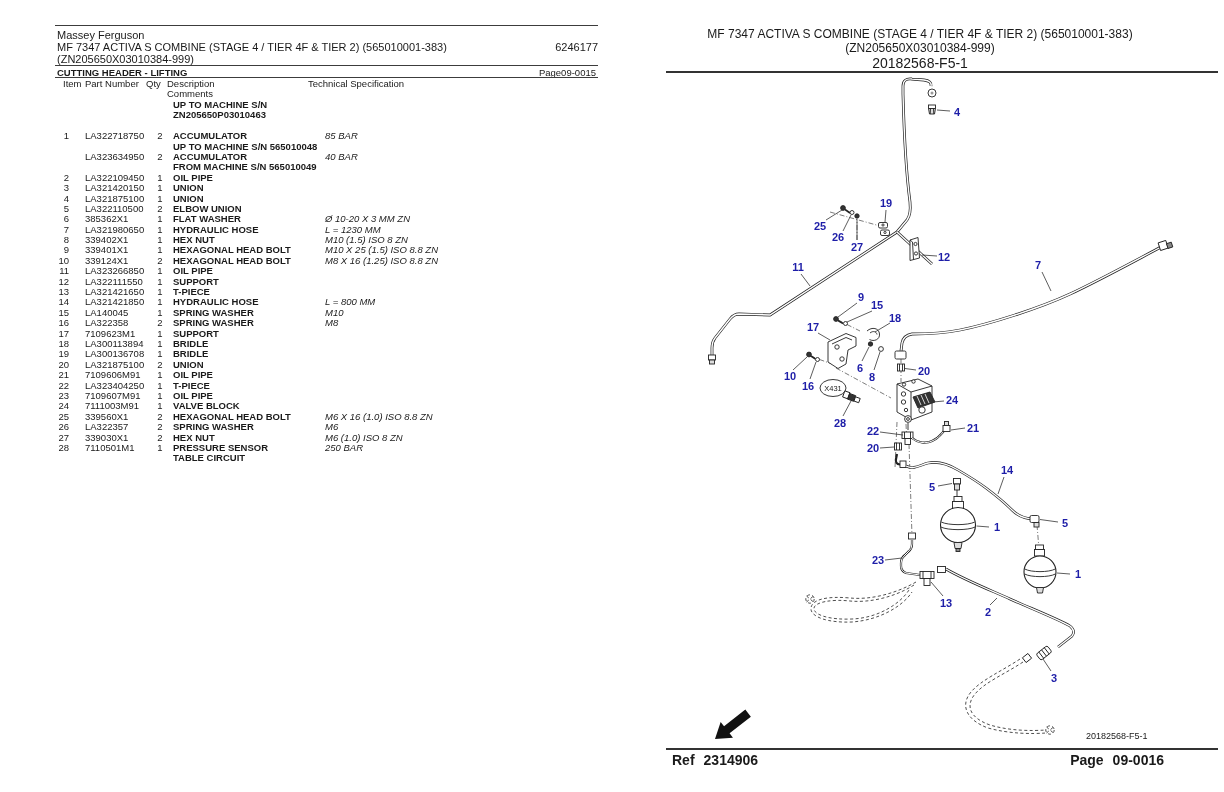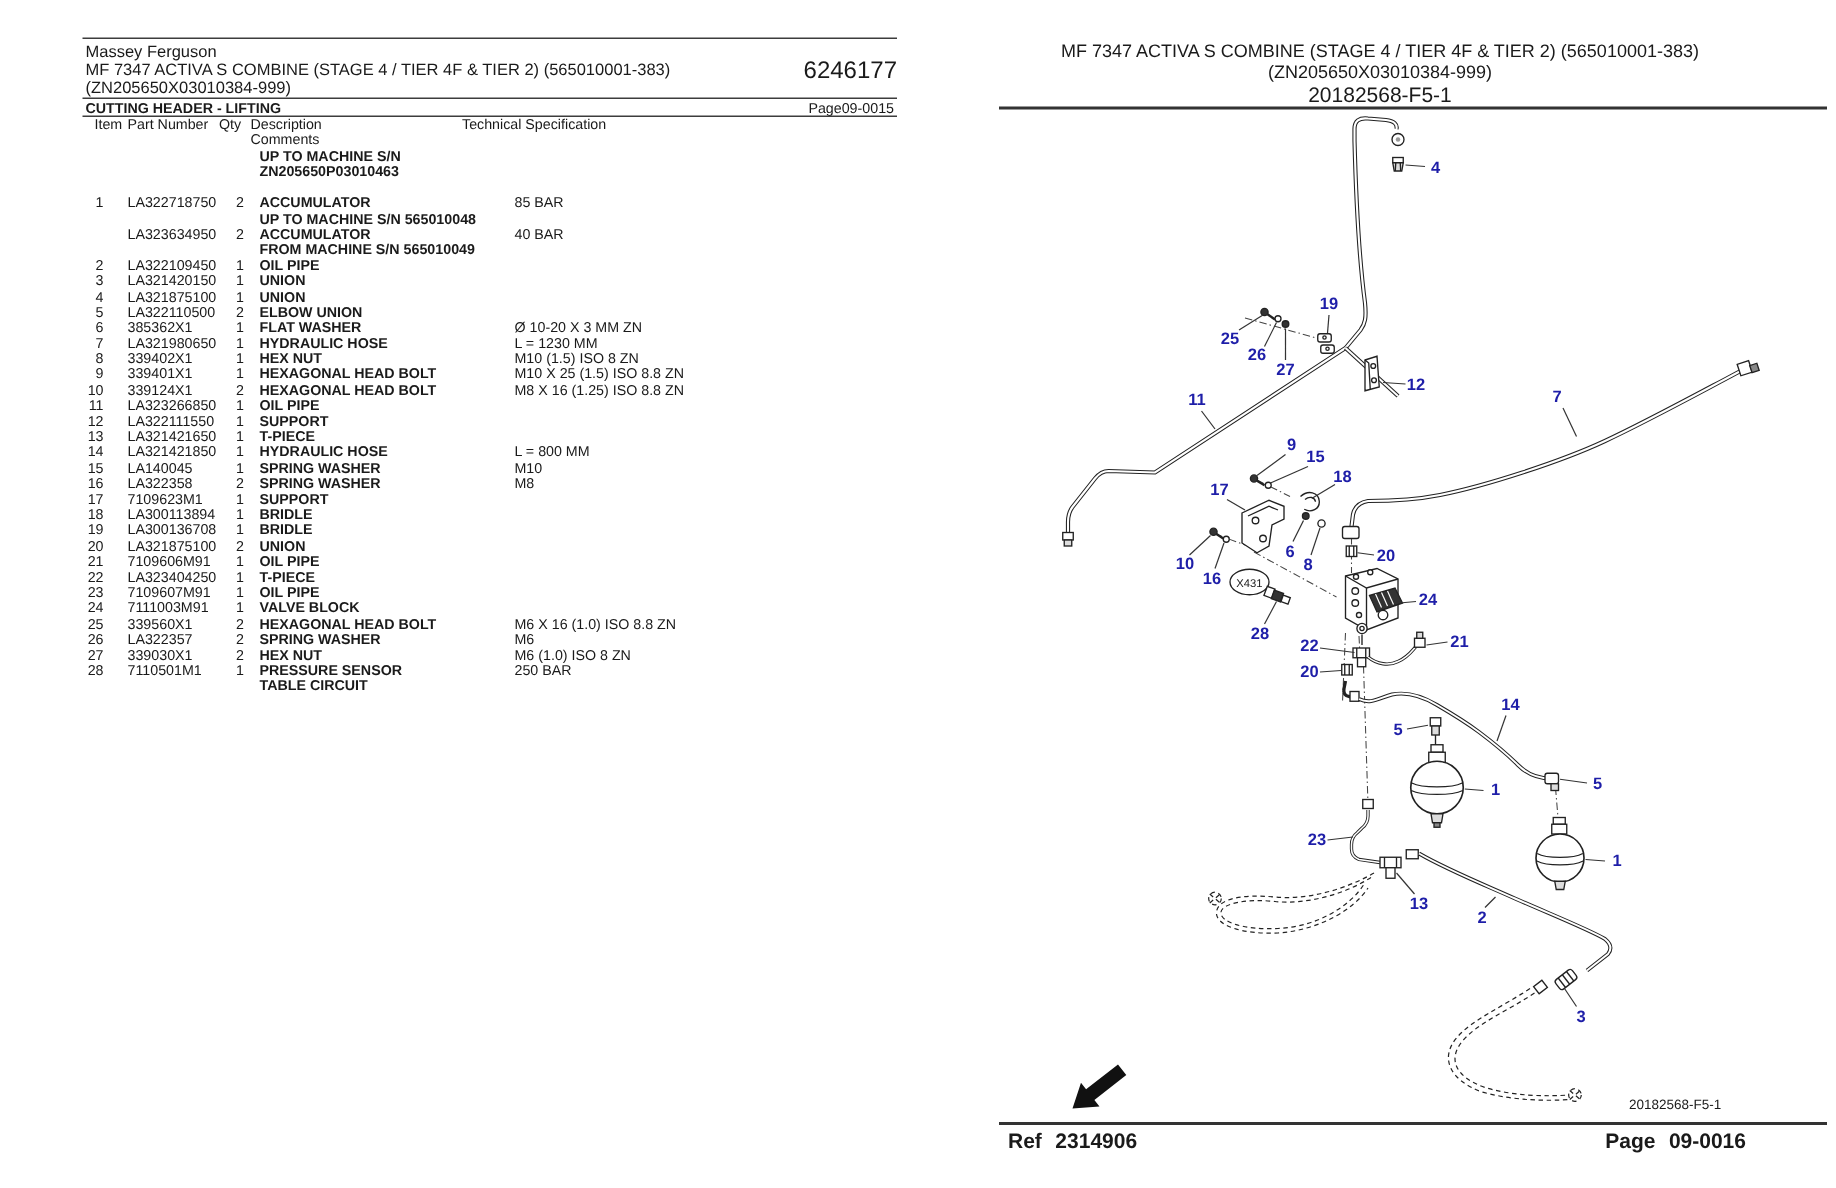--- a/index.html
+++ b/index.html
@@ -1,32 +1,32 @@
 <!DOCTYPE html>
 <html><head>
 <meta charset="utf-8">
 <style>
   html,body{margin:0;padding:0;background:#fff;}
   #page{position:relative;width:1224px;height:792px;background:#ffffff;overflow:hidden;
         font-family:"Liberation Sans","DejaVu Sans",sans-serif;color:#1a1a1a;}
   .abs{position:absolute;}
   .rule{position:absolute;background:#3c3c3c;height:1px;}
   .t11{font-size:11px;line-height:12px;white-space:nowrap;}
-  .t10{font-size:16px;line-height:11px;white-space:nowrap;}
+  .t10{font-size:11px;line-height:11px;white-space:nowrap;}
   .t95{font-size:9.5px;line-height:10.4px;white-space:nowrap;}
   .t12{font-size:12px;line-height:14px;white-space:nowrap;}
   .t14{font-size:14px;line-height:15px;white-space:nowrap;}
   
   #table-lines{position:absolute;left:55px;top:100px;width:545px;}
   .tline{position:relative;height:10.4px;font-size:9.5px;line-height:10.4px;white-space:nowrap;}
   .c-item{position:absolute;left:0;width:14px;text-align:right;}
   .c-part{position:absolute;left:30px;}
   .c-qty{position:absolute;left:96px;width:18px;text-align:center;}
   .c-desc{position:absolute;left:118px;font-weight:bold;}
-  .c-spec{position:absolute;left:288px;}
+  .c-spec{position:absolute;left:270px;font-style:italic;}
   
   #rp-header{position:absolute;left:660px;top:27px;width:520px;text-align:center;}
   #diagram{position:absolute;left:660px;top:72px;width:560px;height:676px;}
   #diagram svg{position:absolute;left:0;top:0;}
   .callout{position:absolute;transform:translate(-50%,-50%);font-size:11px;font-weight:bold;
            color:#1e1ea8;white-space:nowrap;}
   .foot{font-weight:bold;font-size:14px;white-space:nowrap;}
   .foot .num{margin-left:9px;margin-top:26px;}
 </style>
 </head>

